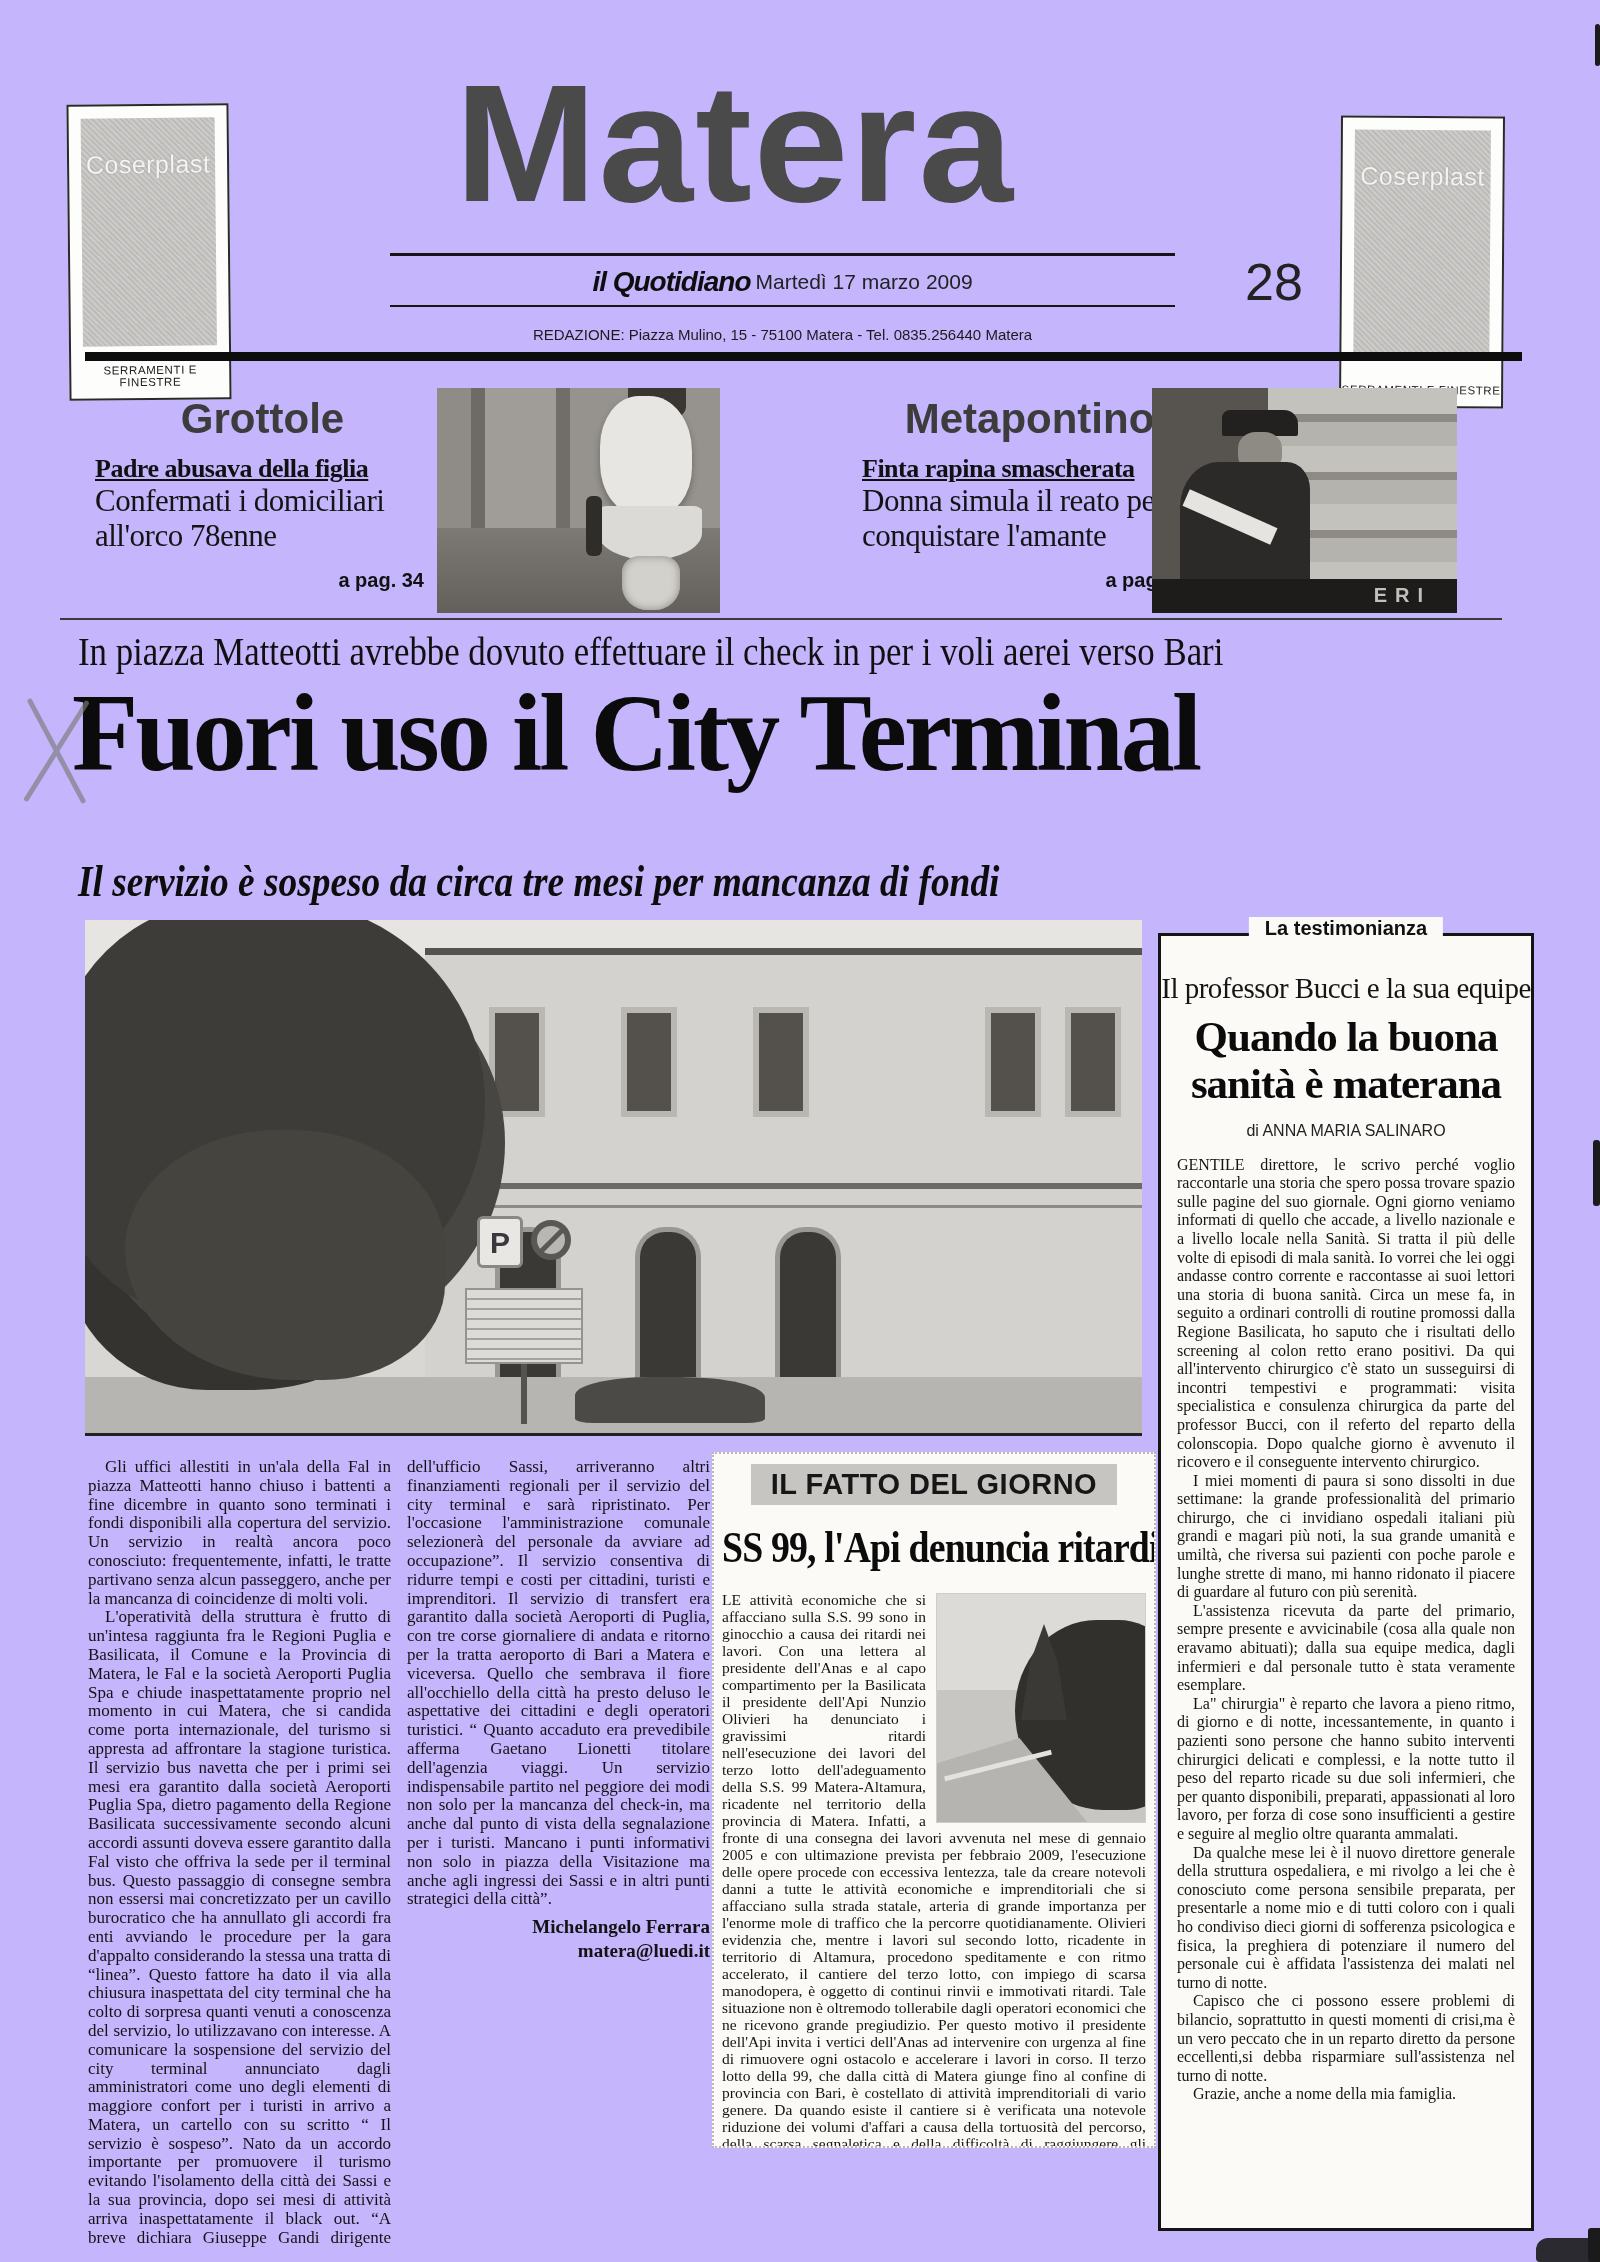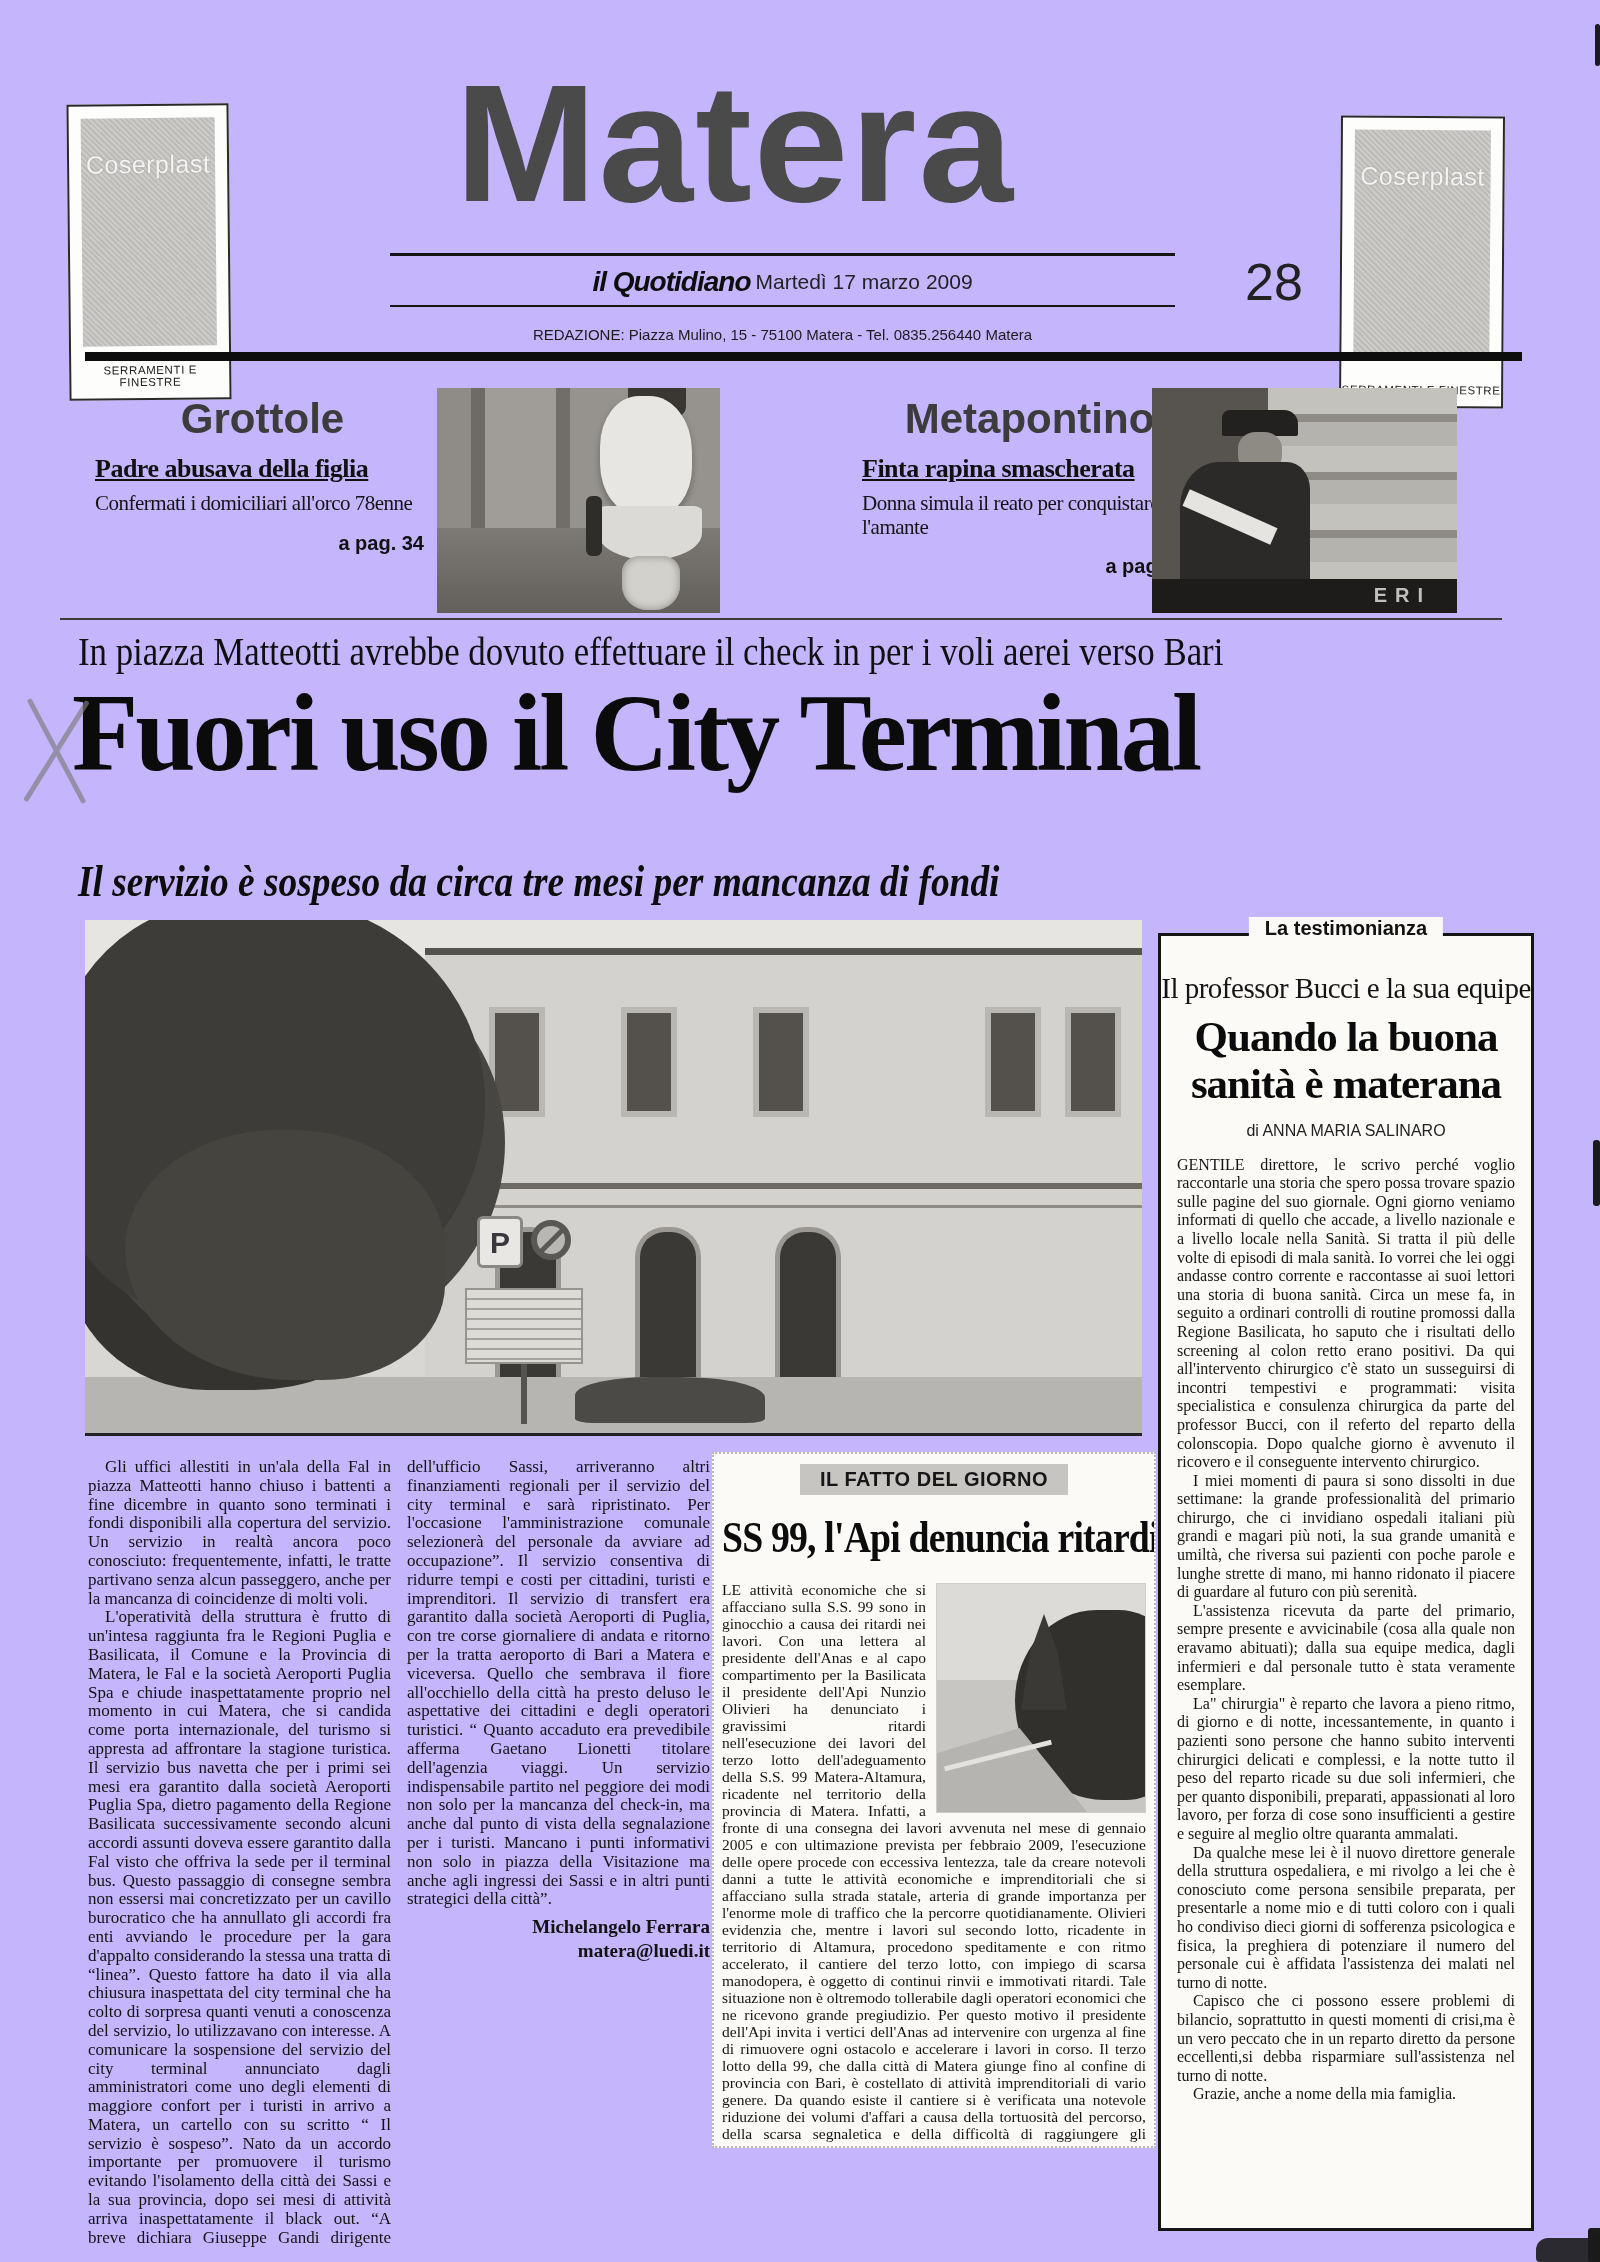--- a/index.html
+++ b/index.html
@@ -33,21 +33,21 @@
              font-family:"Liberation Sans",sans-serif;font-size:15px;color:#1c1c1c;}
   .thick-bar{position:absolute;left:85px;top:352px;width:1437px;height:9px;background:#0d0d0d;}
   
   .brief{position:absolute;width:335px;}
   .brief-g{left:95px;top:398px;}
   .brief-m{left:862px;top:398px;}
   .brief-section{font-family:"Liberation Sans",sans-serif;font-weight:bold;font-size:42px;
                  color:#3c3c3c;text-align:center;line-height:1;}
   .brief-kicker{margin-top:14px;font-weight:bold;font-size:26px;text-decoration:underline;
                 letter-spacing:-.5px;}
-  .brief-title{margin-top:8px;font-size:21px;line-height:1.12;letter-spacing:-.5px;color:#141414;}
+  .brief-title{font-size:31px;line-height:1.12;letter-spacing:-.5px;color:#141414;}
   .brief-pageref{margin-top:16px;text-align:right;font-family:"Liberation Sans",sans-serif;
                  font-weight:bold;font-size:20px;padding-right:6px;}
   .photo{position:absolute;background:#cfcecb;overflow:hidden;}
   .photo, .photo *{box-sizing:border-box;}
   .bphoto1{left:437px;top:388px;width:283px;height:225px;
      background:linear-gradient(90deg,#8f8c88 0 12%,#6e6b66 12% 17%,#a09d98 17% 42%,#716e69 42% 47%,#96938e 47% 100%);}
   .bp1-floor{position:absolute;left:0;bottom:0;width:100%;height:38%;background:linear-gradient(#7d7a75,#63605c);}
   .bp1-child{position:absolute;right:28px;top:8px;width:92px;height:120px;background:#e8e6e2;
              border-radius:42% 46% 40% 44%;box-shadow:0 4px 6px rgba(40,40,40,.4);}
   .bp1-hair{position:absolute;right:34px;top:0;width:58px;height:34px;background:#3a3733;border-radius:0 0 45% 45%;}
@@ -121,21 +121,21 @@
              column-count:2;column-gap:16px;column-fill:auto;
              font-size:17px;line-height:18.8px;text-align:justify;color:#131313;}
   .lead-body p{margin:0;text-indent:17px;}
   .lead-body p.noindent{text-indent:0;}
   .lead-byline{margin-top:6px;text-align:right;font-weight:bold;font-size:19px;line-height:1.25;}
   
   .fatto{position:absolute;left:712px;top:1452px;width:440px;height:692px;border:2px dotted #b9b7b3;
          background:#fbfaf7;overflow:hidden;}
   .fatto-badge-wrap{text-align:center;margin-top:10px;}
   .fatto-badge{display:inline-block;background:#c6c5c2;padding:4px 20px;font-family:"Liberation Sans",sans-serif;
-               font-weight:bold;font-size:20px;letter-spacing:.5px;color:#161616;}
+               font-weight:bold;font-size:29px;letter-spacing:.5px;color:#161616;}
   .fatto-headline{margin:16px 0 0 8px;font-weight:bold;font-size:45px;letter-spacing:-1px;white-space:nowrap;
                   transform:scaleX(.84);transform-origin:0 50%;color:#0c0c0c;}
   .fatto-body{margin:18px 8px 0;font-size:15.5px;line-height:17px;text-align:justify;color:#141414;}
   .fatto-body p{margin:0;}
   .road-photo{float:right;width:208px;height:228px;margin:2px 0 6px 10px;position:relative;overflow:hidden;
      background:linear-gradient(#dcdbd8 0 42%,#c7c6c3 42% 100%);border:1px solid #cfcecb;}
   .rp-trees{position:absolute;right:-40px;top:26px;width:170px;height:190px;background:#31302d;
             border-radius:55% 45% 40% 60%;}
   .rp-pine{position:absolute;right:78px;top:30px;width:46px;height:96px;background:#3a3936;
            clip-path:polygon(50% 0,80% 40%,100% 100%,0 100%,20% 40%);}

